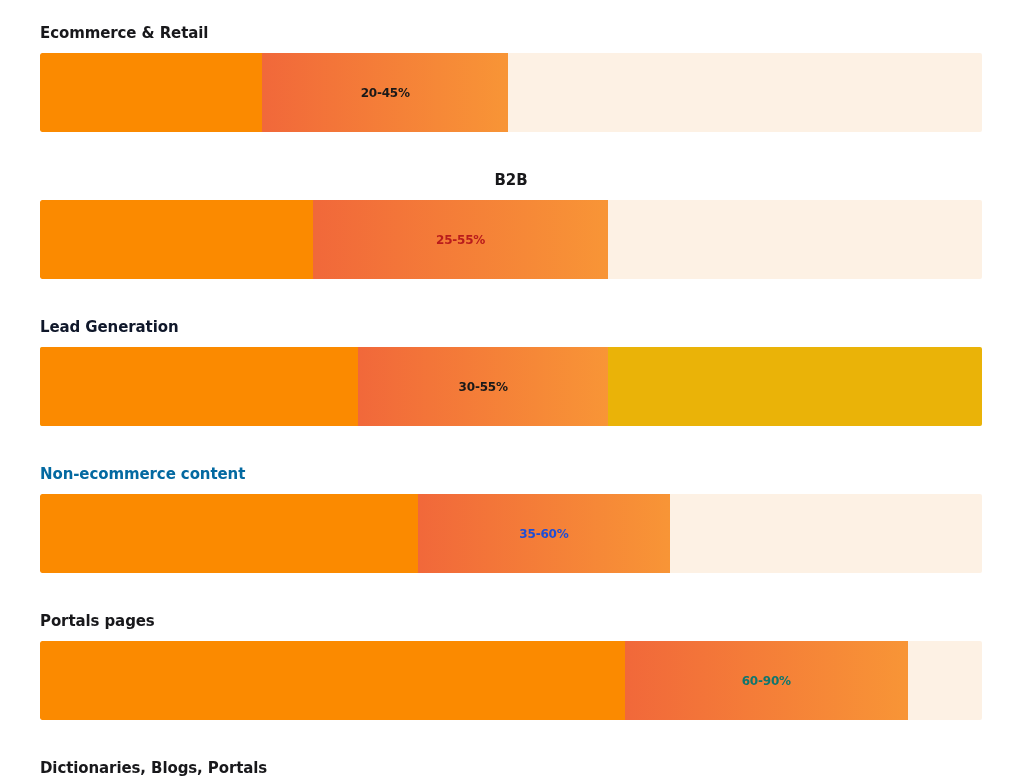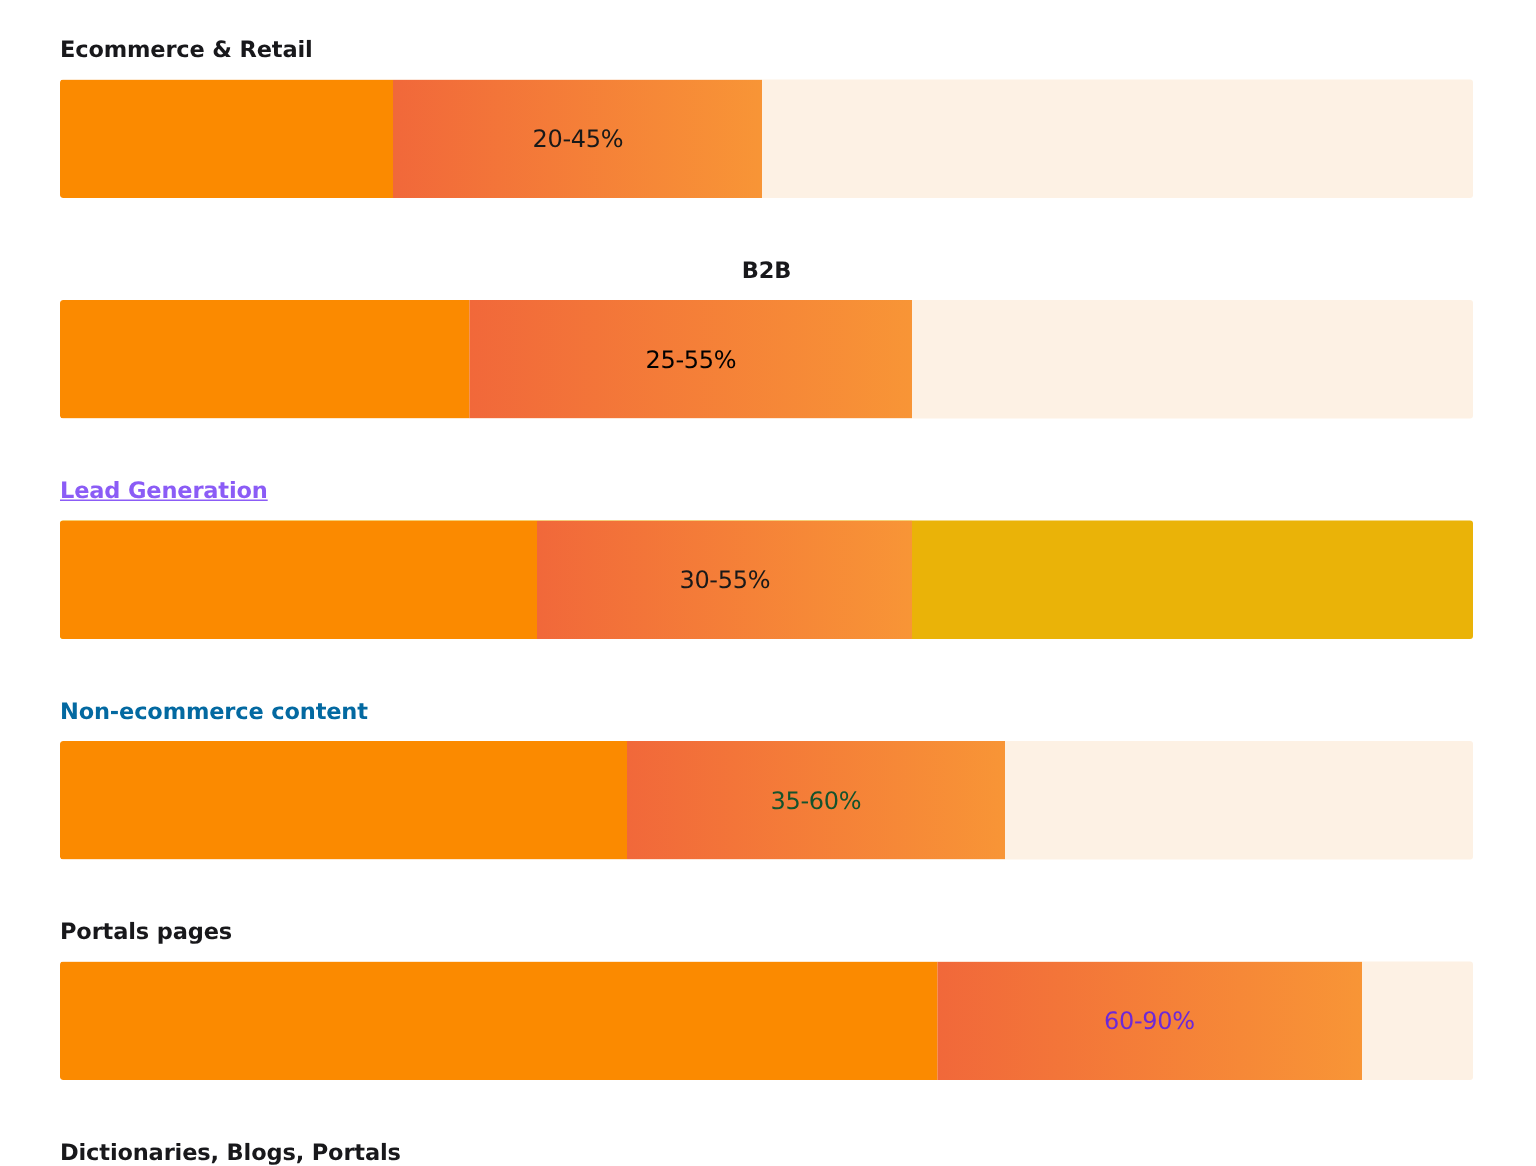--- a/index.html
+++ b/index.html
@@ -79,22 +79,22 @@
     background: linear-gradient(to right, #f1683a 0%, #f4783a 30%, #f78a36 65%, #f89536 100%);
   }
 
   .bar-value {
     position: absolute;
     top: 0;
     height: 100%;
     display: flex;
     align-items: center;
     justify-content: center;
-    font-size: 16px;
-    font-weight: 400;
+    font-size: 12px;
+    font-weight: 700;
     letter-spacing: -0.2px;
     color: #191919;
     white-space: nowrap;
     pointer-events: none;
   }
 </style>
 </head>
 <body style="background: rgb(255, 255, 255);">
 
 <div class="chart">
@@ -111,54 +111,54 @@
       </div>
     </div>
 
     <div class="row">
       <span class="row-label" style="color: rgb(24, 24, 27); text-align: center;">B2B</span>
       <div class="bar-track" style="background: rgb(253, 241, 228);">
         <div class="bar-fill" style="width: 60.3%;">
           <div class="bar-solid" style="width: 48.0929%; background: rgb(251, 138, 0);"></div>
           <div class="bar-grad" style="left: 48.0929%; width: 51.9071%; background: linear-gradient(to right, rgb(241, 104, 58) 0%, rgb(248, 149, 54) 100%);"></div>
         </div>
-        <div class="bar-value" style="left: 29%; width: 31.3%; color: #000000;">25-55%</div>
+        <div class="bar-value" style="left: 29%; width: 31.3%; color: #b91c1c;">25-55%</div>
       </div>
     </div>
 
     <div class="row">
-      <span class="row-label" style="color: #8b5cf6; text-decoration: underline;">Lead Generation</span>
+      <span class="row-label" style="color: #0f172a;">Lead Generation</span>
       <div class="bar-track" style="background: #eab308;">
         <div class="bar-fill" style="width: 60.3%;">
           <div class="bar-solid" style="width: 56.0531%; background: rgb(251, 138, 0);"></div>
           <div class="bar-grad" style="left: 56.0531%; width: 43.9469%; background: linear-gradient(to right, rgb(241, 104, 58) 0%, rgb(248, 149, 54) 100%);"></div>
         </div>
         <div class="bar-value" style="left: 33.8%; width: 26.5%; color: rgb(25, 25, 25);">30-55%</div>
       </div>
     </div>
 
     <div class="row">
       <span class="row-label" style="color: #0369a1;">Non-ecommerce content</span>
       <div class="bar-track" style="background: rgb(253, 241, 228);">
         <div class="bar-fill" style="width: 66.9%;">
           <div class="bar-solid" style="width: 59.9402%; background: rgb(251, 138, 0);"></div>
           <div class="bar-grad" style="left: 59.9402%; width: 40.0598%; background: linear-gradient(to right, rgb(241, 104, 58) 0%, rgb(248, 149, 54) 100%);"></div>
         </div>
-        <div class="bar-value" style="left: 40.1%; width: 26.8%; color: #14532d;">35-60%</div>
+        <div class="bar-value" style="left: 40.1%; width: 26.8%; color: #1d4ed8;">35-60%</div>
       </div>
     </div>
 
     <div class="row">
       <span class="row-label" style="color: rgb(24, 24, 27);">Portals pages</span>
       <div class="bar-track" style="background: rgb(253, 241, 228);">
         <div class="bar-fill" style="width: 92.1%;">
           <div class="bar-solid" style="width: 67.4267%; background: rgb(251, 138, 0);"></div>
           <div class="bar-grad" style="left: 67.4267%; width: 32.5733%; background: linear-gradient(to right, rgb(241, 104, 58) 0%, rgb(248, 149, 54) 100%);"></div>
         </div>
-        <div class="bar-value" style="left: 62.1%; width: 30%; color: #6d28d9;">60-90%</div>
+        <div class="bar-value" style="left: 62.1%; width: 30%; color: #0f766e;">60-90%</div>
       </div>
     </div>
 
     <div class="row">
       <span class="row-label" style="color: rgb(24, 24, 27);">Dictionaries, Blogs, Portals</span>
 
     </div>
 
   </div>
 </div>

